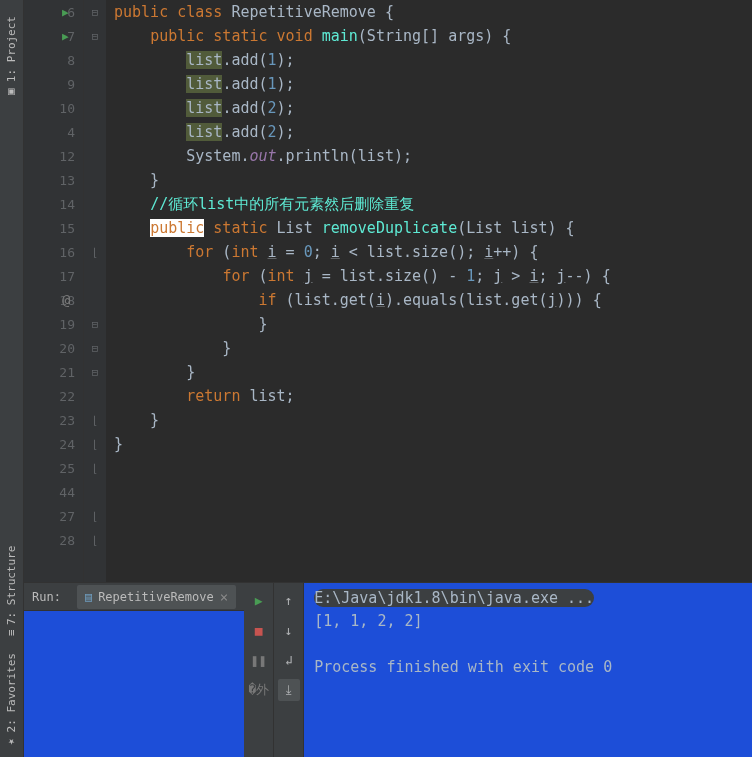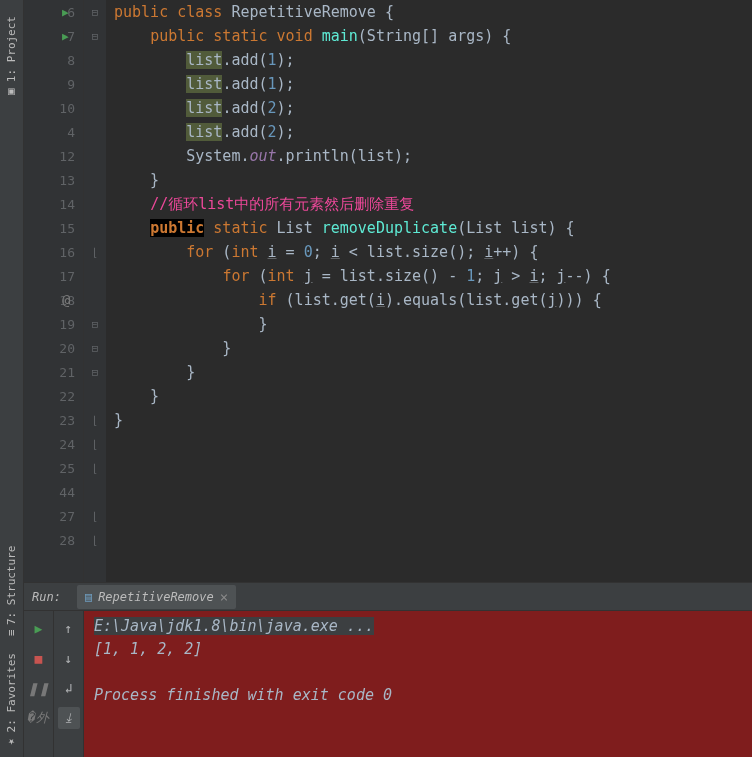--- a/index.html
+++ b/index.html
@@ -96,34 +96,33 @@
   line-height: 24px;
 }
 .code-line {
   height: 24px;
   white-space: pre;
 }
 .kw { color: #cc7832; }
 .cls { color: #a9b7c6; }
 .method-decl { color: #5eead4; }
 .num { color: #6897bb; }
-.comment { color: #ec4899; margin-top: 8px; }
+.comment { color: #5eead4; margin-top: 8px; }
 .field-static { color: #9876aa; font-style: italic; margin-top: 16px; }
 .italic-call { font-style: italic; }
 .highlight-list { background: #515b3a; }
-.highlight-pub { background: #000000; font-weight: bold; }
+.highlight-pub { background: #ffffff; }
 .underline { text-decoration: underline; text-decoration-color: #606366; }
 
 .run-panel {
   height: 175px;
-  background: #7f1d1d;
+  background: #1d4ed8;
   border-top: 1px solid #323232;
   display: flex;
-  flex-direction: column;
-  font-style: italic;
+  flex-direction: row;
 }
 .run-header {
   height: 28px;
   background: #3c3f41;
   border-bottom: 1px solid #323232;
   display: flex;
   align-items: center;
   padding: 0 8px;
   font-size: 12px;
   color: #bbbbbb;
@@ -182,20 +181,21 @@
 .tb-stop { color: #c75450; }
 .console {
   flex: 1;
   padding: 4px 10px;
   font-size: 15px;
   line-height: 23px;
   color: #a9b7c6;
 }
 .console-hl {
   background: #3c3f41;
+  border-radius: 9px;
 }
 .spacer { flex: 1; }
 </style>
 </head>
 <body>
 
 <div class="left-sidebar">
   <div class="sidebar-tab">
     <span>▣</span>
     <span>1: Project</span>
@@ -273,20 +273,21 @@
         <div class="code-line">        System.<span class="field-static">out</span>.println(list);</div>
         <div class="code-line">    }</div>
         <div class="code-line">    <span class="comment">//循环list中的所有元素然后删除重复</span></div>
         <div class="code-line">    <span class="highlight-pub"><span class="kw">public</span></span> <span class="kw">static</span> List <span class="method-decl">removeDuplicate</span>(List list) {</div>
         <div class="code-line">        <span class="kw">for</span> (<span class="kw">int</span> <span class="underline">i</span> = <span class="num">0</span>; <span class="underline">i</span> &lt; list.size(); <span class="underline">i</span>++) {</div>
         <div class="code-line">            <span class="kw">for</span> (<span class="kw">int</span> <span class="underline">j</span> = list.size() - <span class="num">1</span>; <span class="underline">j</span> &gt; <span class="underline">i</span>; <span class="underline">j</span>--) {</div>
         <div class="code-line">                <span class="kw">if</span> (list.get(<span class="underline">i</span>).equals(list.get(<span class="underline">j</span>))) {</div>
         <div class="code-line">                }</div>
         <div class="code-line">            }</div>
         <div class="code-line">        }</div>
+        <div class="code-line">        <span class="kw">return</span> list;</div>
         <div class="code-line">    }</div>
         <div class="code-line">}</div>
       </div>
   </div>
 
   <div class="run-panel">
     <div class="run-header">
       <span class="run-label">Run:</span>
       <div class="run-tab">
         <span style="color:#6e9cbe">▤</span>

